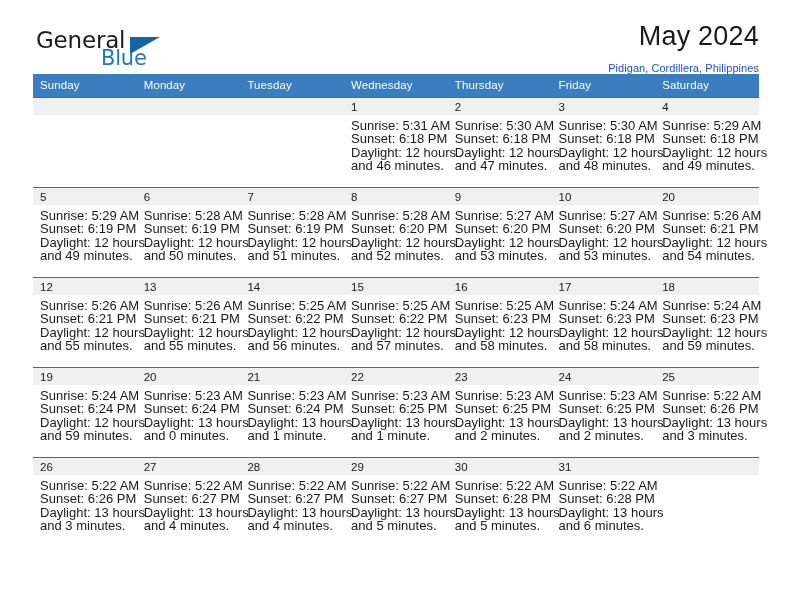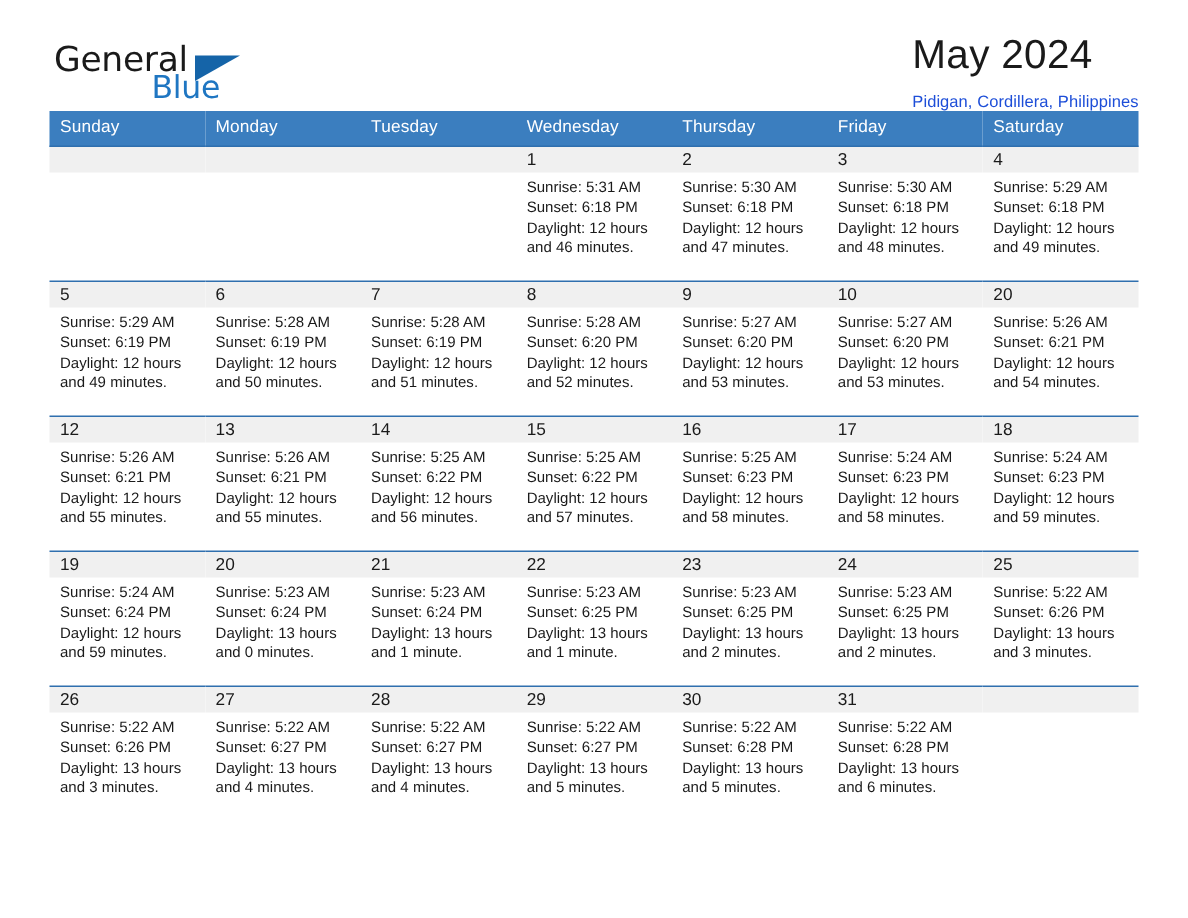--- a/index.html
+++ b/index.html
@@ -62,21 +62,21 @@
     position: absolute;
     left: 97px;
     top: 10px;
     width: 0;
     height: 0;
     border-left: 30px solid #1564a8;
     border-bottom: 17px solid transparent;
   }
 
   .title-block {
-    text-align: left;
+    text-align: right;
     margin-top: 22px;
     margin-left: 39px;
   }
   .cal-title {
     font-size: 27px;
     font-weight: 400;
     color: #1a1a1a;
     line-height: 1.05;
     letter-spacing: 0.2px;
   }
@@ -127,21 +127,21 @@
     color: #1a1a1a;
     line-height: 16px;
   }
 
   .daycell.empty .daynum-band {
     background: #f0f0f0;
   }
 
   .cell-body {
     padding: 4px 6px 0 7px;
-    font-size: 10px;
+    font-size: 13px;
     line-height: 13.3px;
     color: #1a1a1a;
     letter-spacing: 0.01px;
   }
   .cell-body div { white-space: nowrap; }
 </style>
 </head>
 <body>
 
 <div class="page">

